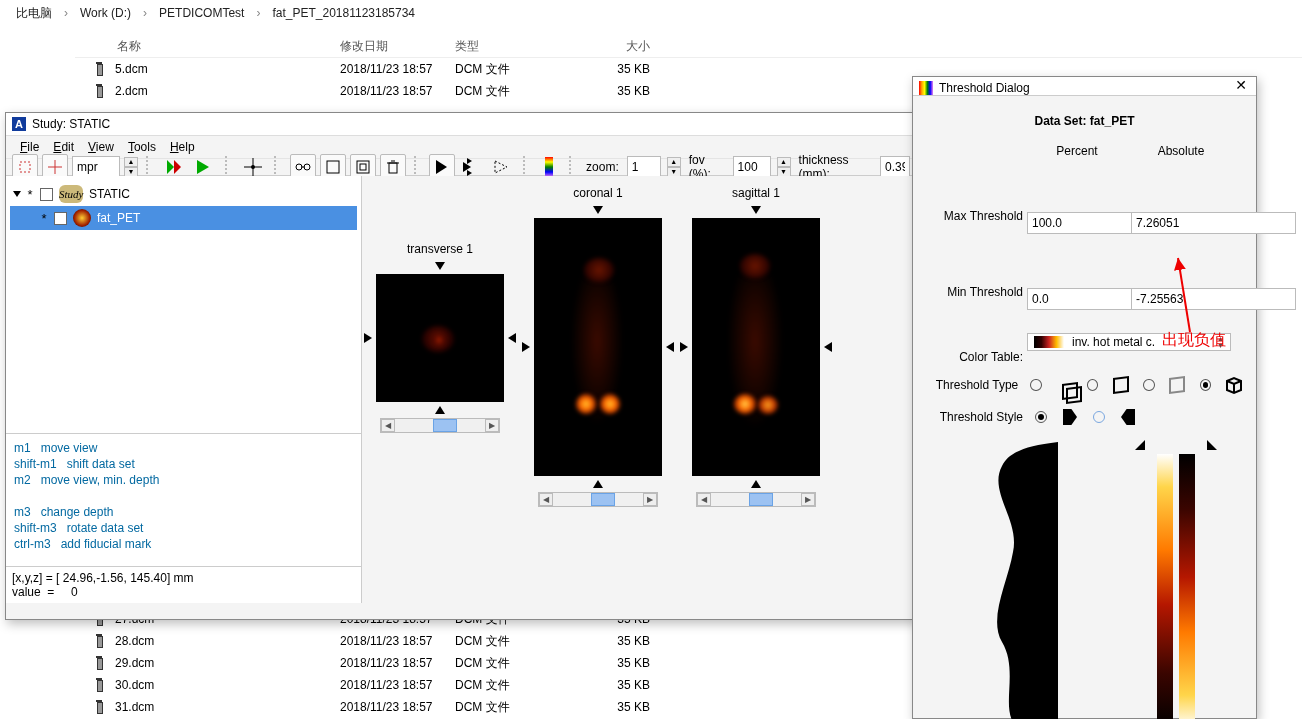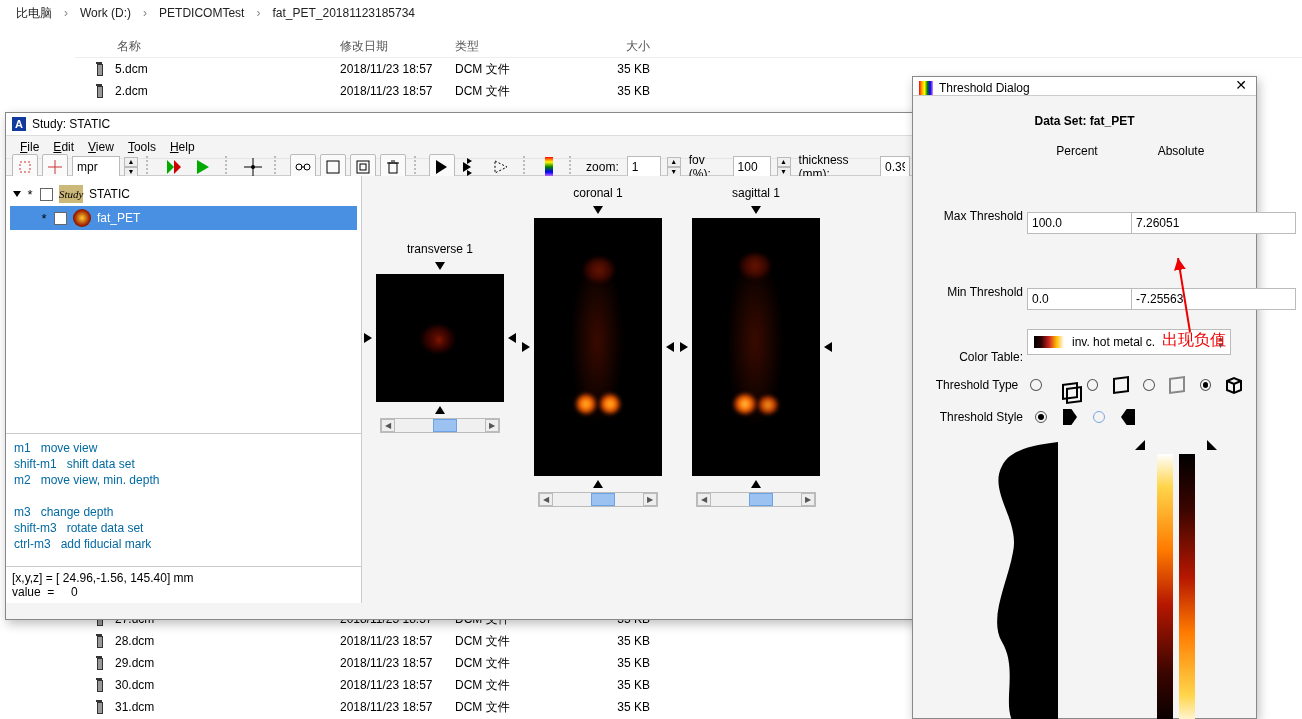--- a/index.html
+++ b/index.html
@@ -67,21 +67,21 @@
 
   .am-body{display:flex;height:calc(100% - 79px);}
   .am-left{width:356px;border-right:1px solid #ccc;display:flex;flex-direction:column;}
   .tree{flex:0 0 auto;padding:6px 4px;background:#fff;border-bottom:1px solid #ccc;height:258px;}
   .tree-row{display:flex;align-items:center;height:24px;gap:6px;padding:0 4px;}
   .tree-row .disc{width:0;height:0;border-left:6px solid #000;border-top:4px solid transparent;border-bottom:4px solid transparent;transform:rotate(90deg);}
   .tree-row .star{width:8px;text-align:center;font-size:13px;color:#000;}
   .tree-row .cb{width:13px;height:13px;border:1px solid #666;background:#fff;}
   .tree-row .cb.checked::after{content:"✓";font-size:11px;position:relative;top:-3px;left:1px;}
   .tree-row .badge{width:24px;height:18px;display:inline-block;}
-  .badge.study{background:#ccb97a;font-family:serif;font-style:italic;font-size:11px;text-align:center;line-height:18px;}
+  .badge.study{background:#ccb97a;font-family:serif;font-style:italic;font-size:11px;text-align:center;line-height:18px;border-radius:6px;}
   .badge.pet{background:radial-gradient(circle,#ffcc33,#a02000 60%,#000);border-radius:50%;width:18px;}
   .tree-row.sel{background:#4a90e2;color:#fff;}
   .help-panel{flex:1;background:#fff;padding:6px 8px;font-size:12px;line-height:16px;color:#0369a1;white-space:pre;}
   .coord-panel{border-top:1px solid #ccc;background:#fff;padding:4px 6px;font-size:12px;white-space:pre;}
 
   .am-views{flex:1;background:#f4f4f4;display:flex;flex-wrap:wrap;align-content:flex-start;gap:0 30px;padding:6px 14px;}
   .vw{display:flex;flex-direction:column;align-items:center;}
   .vw .title{height:18px;margin:4px 0 14px;}
   .vw-wrap{position:relative;}
   .vw-img{background:#000;display:block;}
@@ -108,21 +108,21 @@
   .th-title .l{display:flex;align-items:center;gap:6px;}
   .th-title .ico{width:14px;height:14px;background:linear-gradient(90deg,red,orange,yellow,green,blue,violet);}
   .th-close{width:18px;height:18px;font-size:14px;text-align:center;line-height:16px;}
   .th-body{padding:8px 12px 12px;display:flex;flex-direction:column;gap:10px;}
   .th-ds{font-weight:bold;text-align:center;margin:10px 0 6px;}
   .th-cols{display:grid;grid-template-columns:98px 100px 100px;gap:10px 4px;align-items:center;}
   .th-cols .hdr{text-align:center;}
   .th-cols .lbl{text-align:right;margin-top:30px;}
   .spincell{display:flex;margin-top:44px;}
   .spincell input{flex:1;height:22px;border:1px solid #bbb;padding:0 4px;background:#fff;}
-  .select-like{height:26px;border:1px solid #bbb;background:#fff;display:flex;align-items:center;padding:0 6px;gap:8px;}
+  .select-like{height:18px;border:1px solid #bbb;background:#fff;display:flex;align-items:center;padding:0 6px;gap:8px;}
   .grad-sw{width:30px;height:12px;background:linear-gradient(90deg,#000,#300,#c22,#fb0,#fff);}
   .select-like .arrs{margin-left:auto;display:flex;flex-direction:column;}
   .select-like .arrs span{font-size:7px;line-height:7px;color:#555;text-align:center;}
   .th-row{display:flex;align-items:center;gap:12px;}
   .th-row .lbl{width:98px;text-align:right;}
   .radio{width:12px;height:12px;border:1px solid #555;border-radius:50%;display:inline-block;position:relative;}
   .radio.on::after{content:"";position:absolute;inset:2px;border-radius:50%;background:#000;}
   .opt-ico{width:22px;height:22px;display:inline-flex;align-items:center;justify-content:center;}
   .cube{width:16px;height:16px;border:2px solid #000;transform:skewY(-8deg);}
   .shape{width:14px;height:16px;background:#000;clip-path:polygon(0 0,60% 0,100% 50%,60% 100%,0 100%);}

